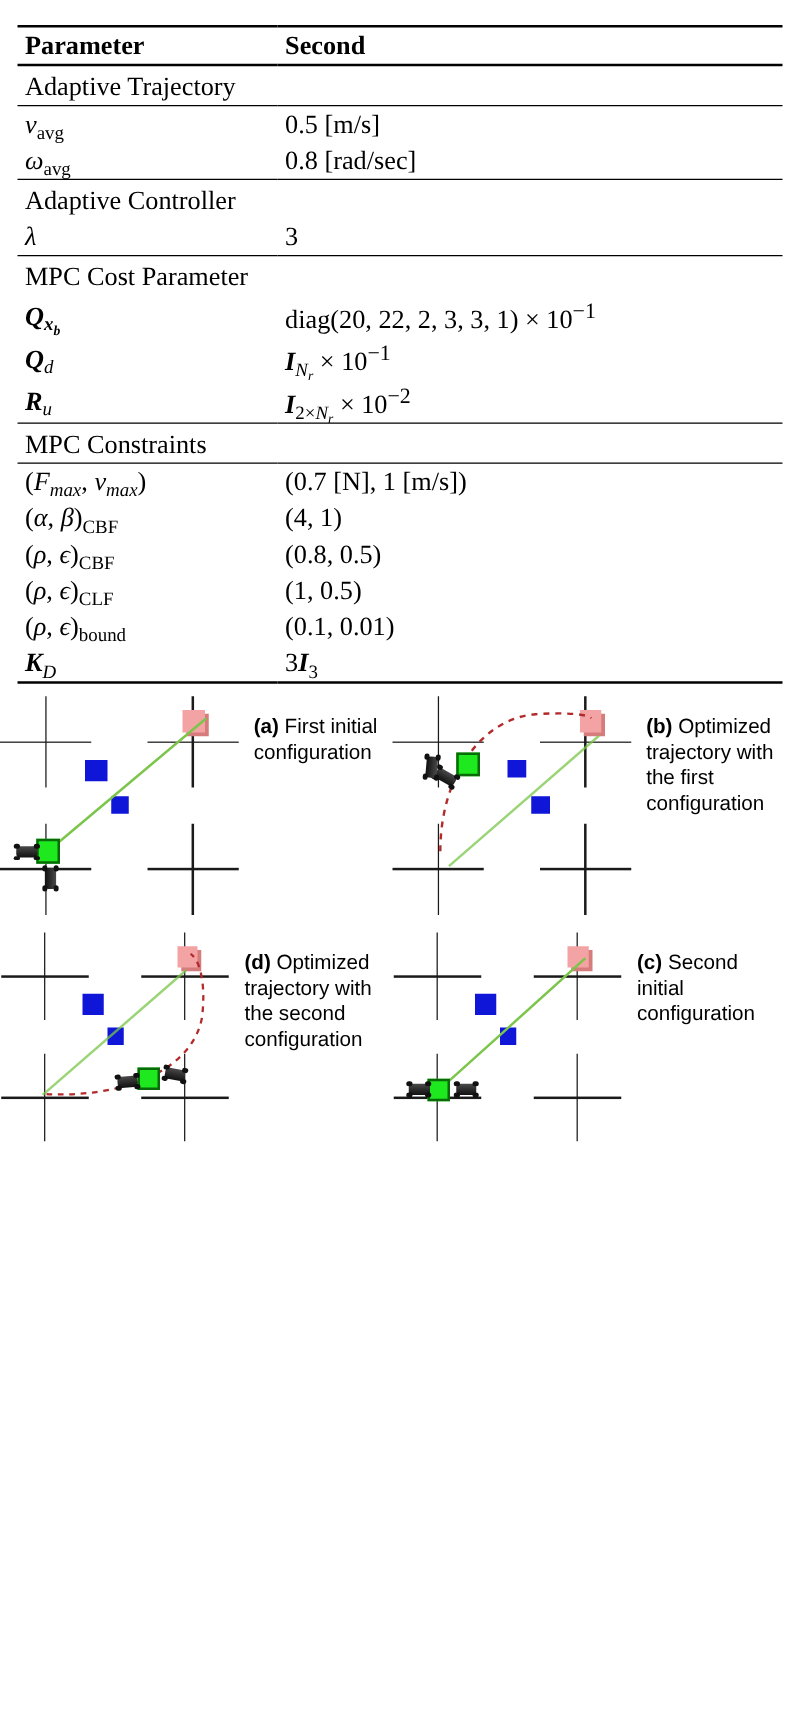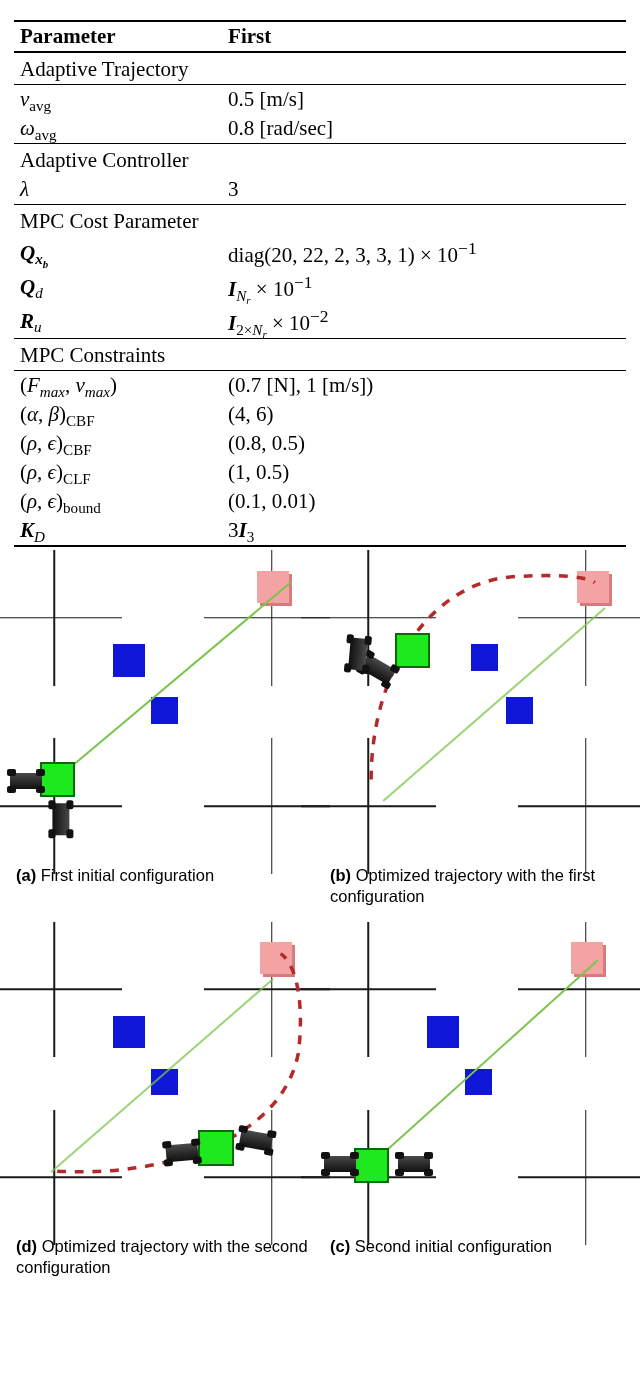--- a/index.html
+++ b/index.html
@@ -46,21 +46,22 @@
   
   .fig-grid {
     display: grid;
     grid-template-columns: 1fr 1fr;
     column-gap: 20px;
     row-gap: 30px;
     padding: 0 2px;
   }
   .panel {
     display: flex;
-    flex-direction: column;
+    flex-direction: row;
+    gap: 28px;
   }
   .scene {
     position: relative;
     width: 100%;
     aspect-ratio: 1/1;
     background: #fff;
   }
   .caption-row {
     margin-top: 6px;
     font-family: Arial, Helvetica, sans-serif;
@@ -159,21 +160,21 @@
 </head>
 <body>
 
 <div class="page">
 
   <div class="table-wrap">
     <table class="tbl">
       <tbody>
           <tr class="rule-top">
         <th style="width:34%">Parameter</th>
-        <th>First</th>
+        <th>Second</th>
       </tr>
       <tr class="rule-top section-row">
             <td colspan="2">Adaptive Trajectory</td>
           </tr>
       <tr class="rule-thin">
         <td><span class="ital">v</span><span class="sub">avg</span></td>
         <td>0.5 [m/s]</td>
       </tr>
       <tr>
         <td><span class="ital">ω</span><span class="sub">avg</span></td>
@@ -203,21 +204,21 @@
       </tr>
       <tr class="rule-thin section-row">
             <td colspan="2">MPC Constraints</td>
           </tr>
       <tr class="rule-thin">
         <td>(<span class="ital">F<span class="sub">max</span></span>, <span class="ital">v<span class="sub">max</span></span>)</td>
         <td>(0.7 [N], 1 [m/s])</td>
       </tr>
       <tr>
         <td>(<span class="ital">α</span>, <span class="ital">β</span>)<span class="sub">CBF</span></td>
-        <td>(4, 6)</td>
+        <td>(4, 1)</td>
       </tr>
       <tr>
         <td>(<span class="ital">ρ</span>, <span class="ital">ϵ</span>)<span class="sub">CBF</span></td>
         <td>(0.8, 0.5)</td>
       </tr>
       <tr>
         <td>(<span class="ital">ρ</span>, <span class="ital">ϵ</span>)<span class="sub">CLF</span></td>
         <td>(1, 0.5)</td>
       </tr>
       <tr>

